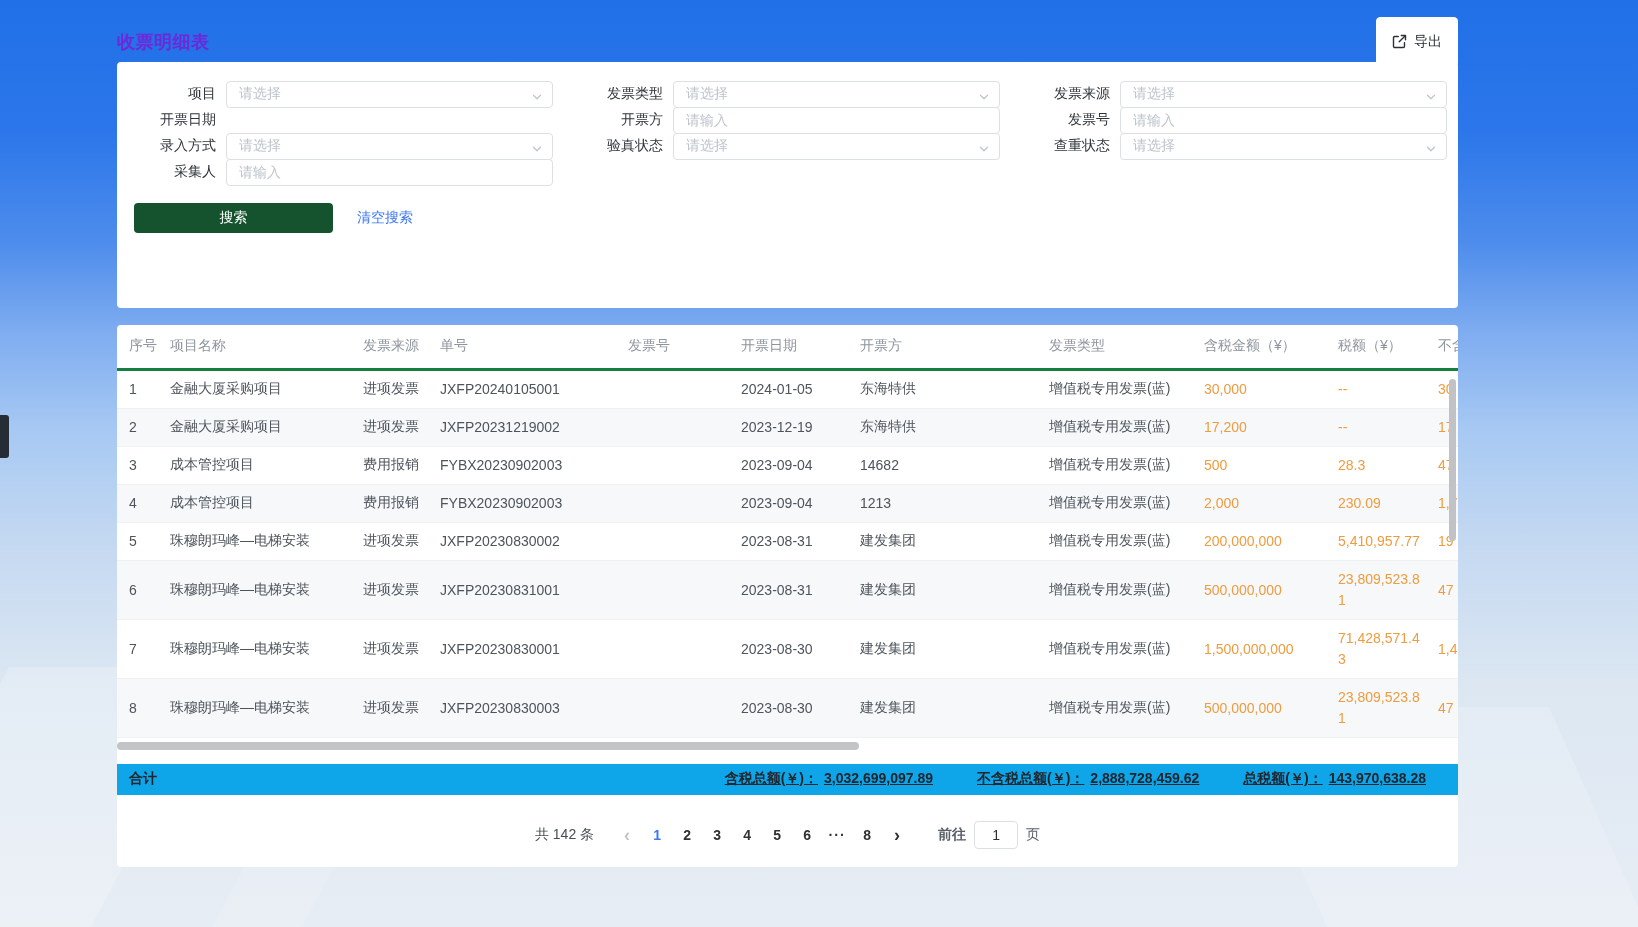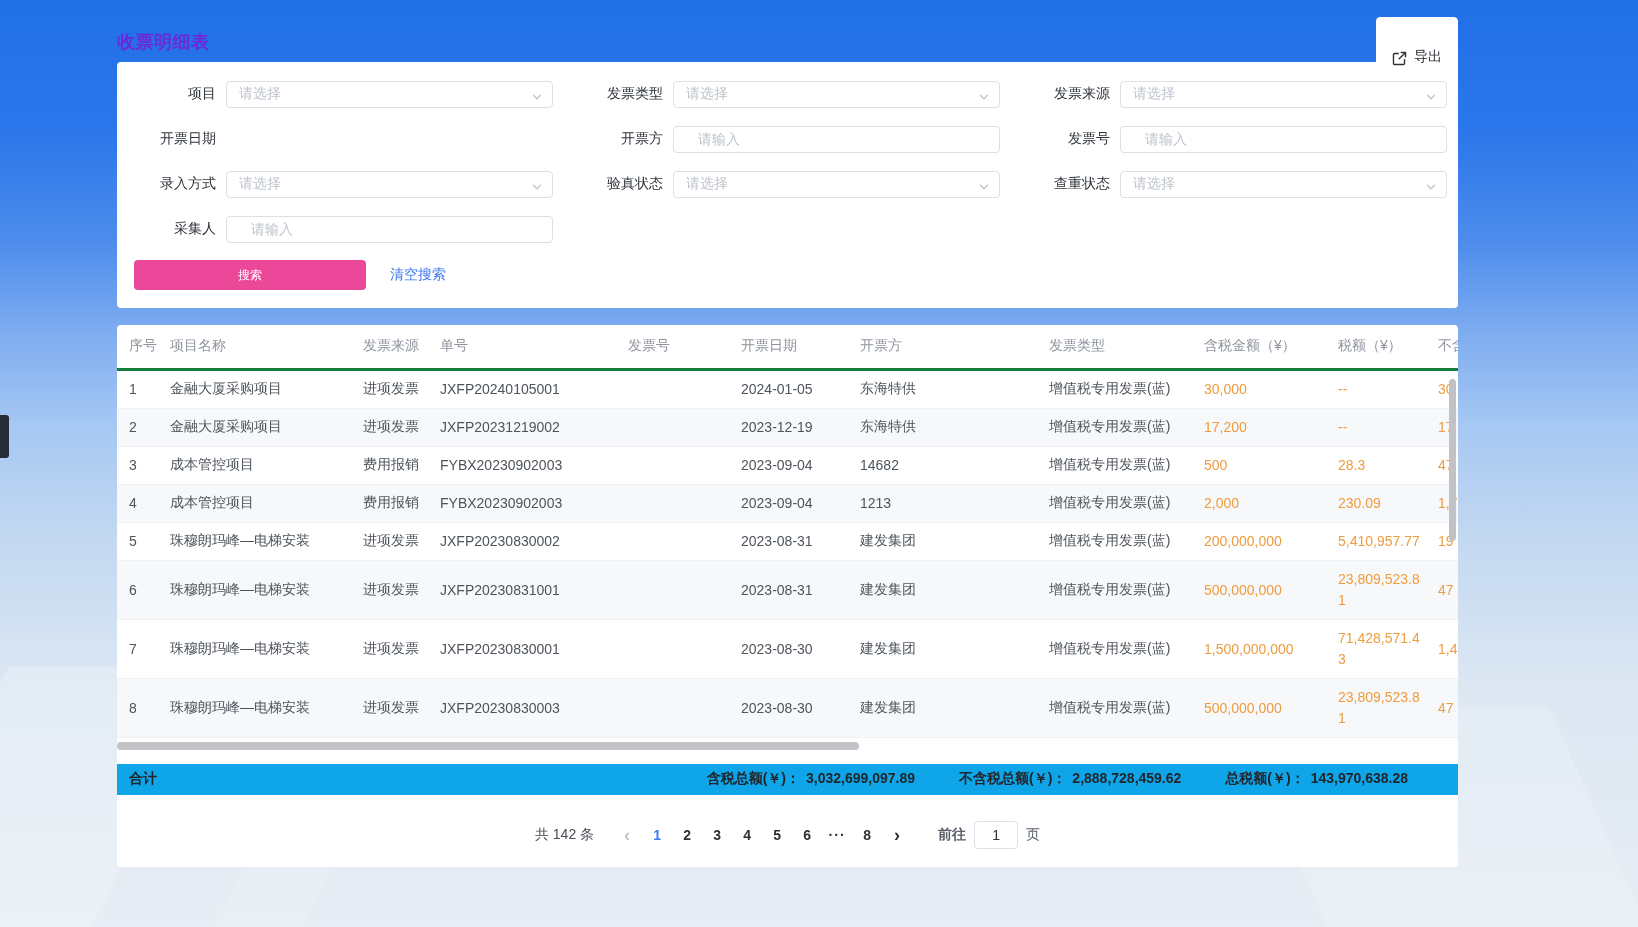--- a/index.html
+++ b/index.html
@@ -14,60 +14,60 @@
   .bg-streak.s2 { left:260px; bottom:0; width:90px; height:180px; background:rgba(255,255,255,.14); }
   .bg-streak.s3 { right:40px; bottom:0; width:320px; height:220px; background:rgba(255,255,255,.18); transform:skewX(24deg); }
 
   .side-tab { position:absolute; left:0; top:415px; width:9px; height:43px; background:#262C36; border-radius:0 3px 3px 0; cursor:pointer; }
 
   .main { position:absolute; left:117px; top:0; width:1341px; }
 
   
   .header-row { display:flex; justify-content:space-between; align-items:center; padding-top:21px; height:62px; }
   .page-title { color:#6d28d9; font-size:18px; font-weight:700; letter-spacing:.5px; }
-  .export-btn { display:flex; align-items:flex-end; gap:7px; height:50px; padding:0 15px; background:#fff; border:1px solid #fff; border-radius:4px; font-size:14px; color:#2B3037; cursor:pointer; font-family:inherit; }
+  .export-btn { display:flex; align-items:center; gap:7px; height:50px; padding:0 15px; background:#fff; border:1px solid #fff; border-radius:4px; font-size:14px; color:#2B3037; cursor:pointer; font-family:inherit; }
   .export-btn svg { display:block; }
 
   
   .filter-card { background:#fff; border-radius:4px; height:246px; padding:19px 0 0 17px; }
-  .filter-grid { display:grid; grid-template-columns:447px 447px 447px; row-gap:19px; }
+  .filter-grid { display:grid; grid-template-columns:447px 447px 447px; }
   .f-cell { display:flex; align-items:center; height:26px; }
   .f-label { width:82px; text-align:right; margin-right:10px; font-size:14px; color:#2F343B; flex:none; }
   .control { flex:1; margin-right:28px; height:27px; border:1px solid #DCDFE6; border-radius:4px; background:#fff; display:flex; align-items:center; position:relative; cursor:pointer; }
   .control .ph { font-size:14px; color:#BDC3CC; padding-left:12px; }
   .control.select .chev { position:absolute; right:9px; top:7px; }
-  input.control-input { flex:1; margin-right:28px; height:27px; border:1px solid #DCDFE6; border-radius:4px; font-size:14px; color:#303133; padding:0 24px; outline:none; font-family:inherit; }
+  input.control-input { flex:1; margin-right:28px; height:27px; border:1px solid #DCDFE6; border-radius:4px; font-size:14px; color:#303133; padding:0 12px; outline:none; font-family:inherit; }
   input.control-input::placeholder { color:#BDC3CC; }
   .daterange { cursor:pointer; }
   .daterange .cal { margin:1px 4px 0 9px; display:flex; }
   .dr-start,.dr-end { flex:1; text-align:center; font-size:14px; color:#BDC3CC; }
   .dr-sep { font-size:14px; color:#3A3F45; }
 
   .filter-actions { display:flex; align-items:center; margin-top:18px; }
-  .search-btn { width:232px; height:30px; background:#ec4899; border:none; border-radius:4px; color:#fff; font-size:12px; cursor:pointer; font-family:inherit; }
+  .search-btn { width:199px; height:30px; background:#14532d; border:none; border-radius:4px; color:#fff; font-size:14px; cursor:pointer; font-family:inherit; }
   .clear-link { margin-left:24px; font-size:14px; color:#3D77F2; cursor:pointer; text-decoration:none; }
 
   
   .table-card { margin-top:17px; background:#fff; border-radius:4px; padding-bottom:18px; }
   .table-clip { position:relative; overflow:hidden; width:1341px; }
   table { width:1419px; border-collapse:collapse; table-layout:fixed; }
   th { height:44px; text-align:left; font-size:14px; font-weight:500; color:#8F959E; padding:0 8px; border-bottom:3px solid #15803d; white-space:nowrap; overflow:hidden; }
   td { font-size:14px; color:#4E545C; padding:8px 8px; height:38px; border-bottom:1px solid #F0F1F4; white-space:nowrap; overflow:hidden; }
   th:first-child,td:first-child { padding-left:12px; }
   tbody tr:nth-child(even) { background:#F7F8FA; }
   td.amt { color:#EE9C3F; }
   td.wrap { white-space:normal; word-break:break-all; line-height:21px; }
   .v-scrollbar { position:absolute; right:2px; top:54px; width:7px; height:162px; background:#C0C2C6; border-radius:4px; cursor:pointer; }
   .h-scrollbar { position:relative; height:8px; margin-top:4px; width:1341px; }
   .h-thumb { position:absolute; left:0; top:0; width:742px; height:8px; background:#C3C4C7; border-radius:4px; cursor:pointer; }
 
   
   .totals-row { margin-top:14px; height:31px; background:#0ea5e9; display:flex; align-items:center; font-size:14px; color:#22262C; }
   .totals-label { padding-left:12px; font-weight:600; }
-  .totals-groups { margin-left:auto; display:flex; align-items:center; gap:44px; padding-right:50px; font-weight:600; }
+  .totals-groups { margin-left:auto; display:flex; align-items:center; gap:44px; padding-right:32px; font-weight:600;text-decoration:underline; }
   .tg-label { margin-right:6px; }
 
   
   .pagination { margin-top:26px; display:flex; align-items:center; justify-content:center; font-size:14px; color:#303133; }
   .pg-total { color:#464C54; margin-right:18px; font-weight:400; }
   .pg-btn { min-width:30px; height:28px; line-height:28px; text-align:center; cursor:pointer; font-weight:600; color:#303133; user-select:none; }
   .pg-btn.active { color:#3D77F2; }
   .pg-prev { color:#C0C4CC; font-size:18px; font-weight:700; }
   .pg-next { color:#303133; font-size:18px; font-weight:700; }
   .pg-ellipsis { letter-spacing:1px; font-weight:700; }

